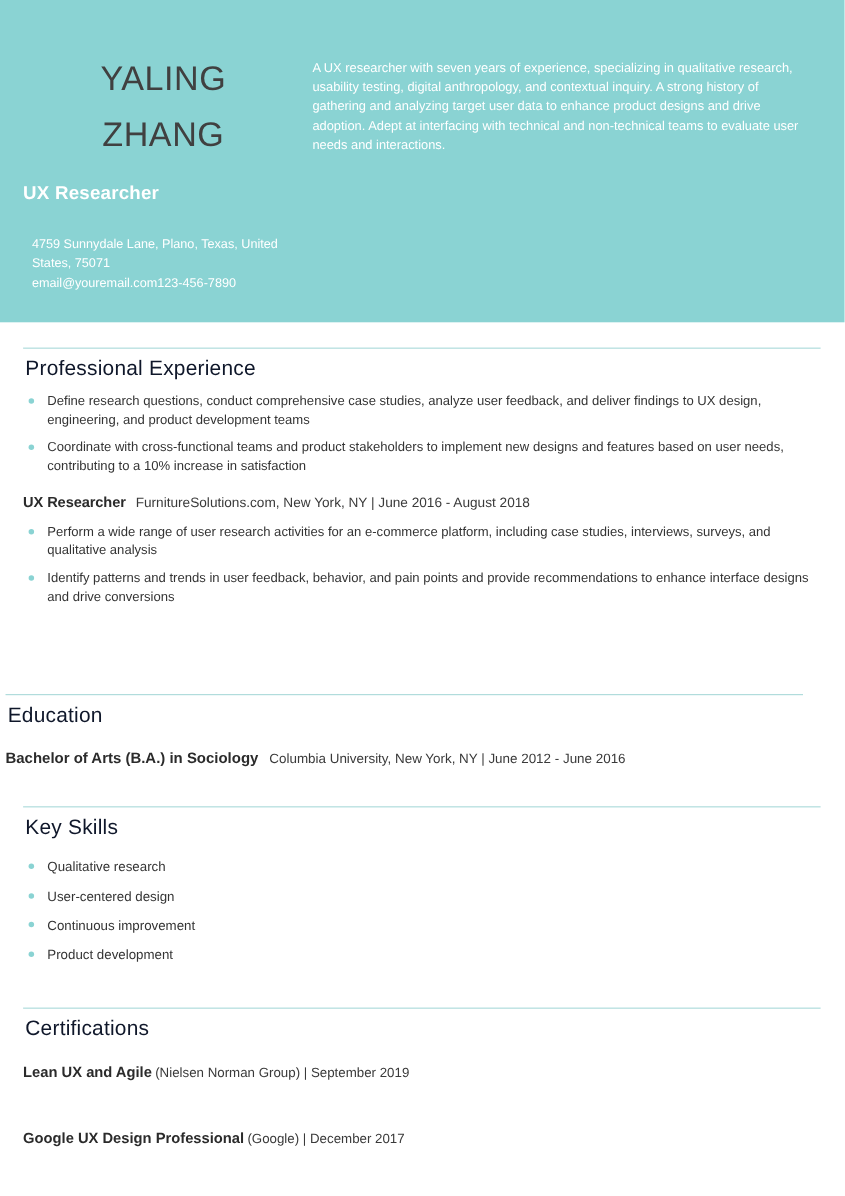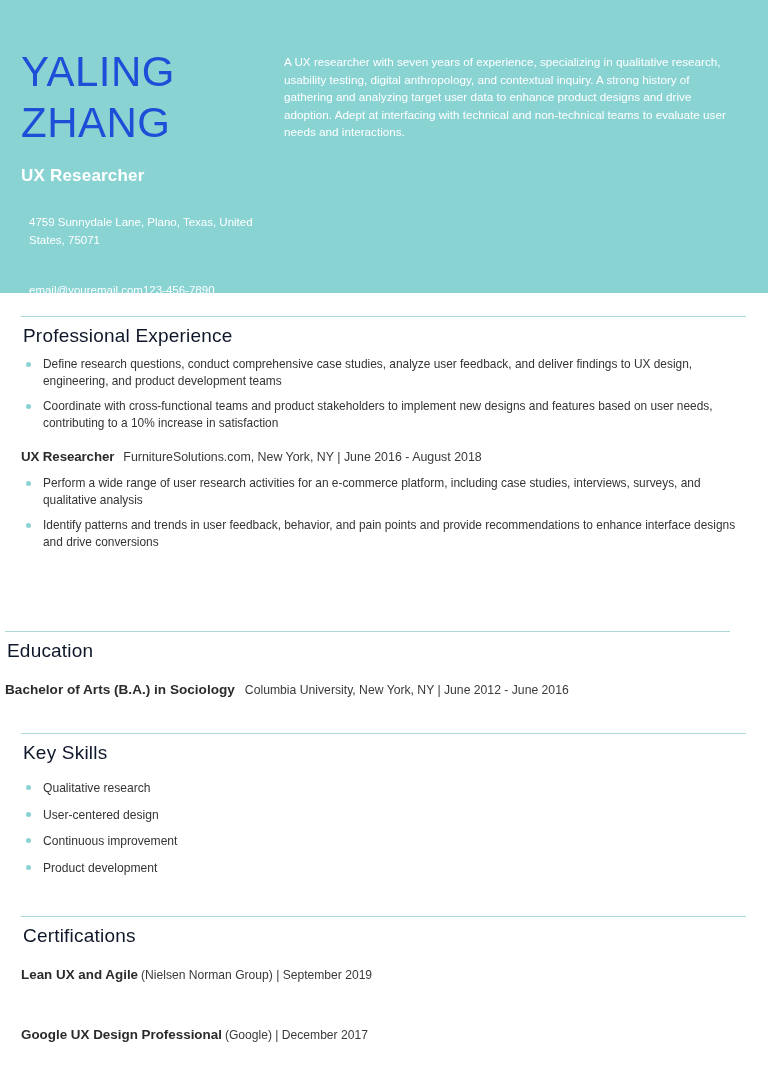--- a/index.html
+++ b/index.html
@@ -35,26 +35,27 @@
   }
 
   .header-left {
     position: absolute;
     left: 21px;
     top: 46px;
     width: 255px;
   }
 
   .name {
-    font-size: 42px;
+    font-size: 31px;
     line-height: 51px;
     font-weight: 300;
     letter-spacing: 0.5px;
-    color: #1d4ed8;
+    color: #404040;
     text-transform: uppercase;
+    text-align: center;
   }
 
   .job-title {
     margin-top: 18px;
     font-size: 17px;
     font-weight: 600;
     letter-spacing: 0.2px;
     color: #ffffff;
   }
 
@@ -65,21 +66,20 @@
     width: 245px;
     font-size: 11.5px;
     line-height: 18px;
     color: #ffffff;
   }
 
   .contact .line { display: block; }
 
   .contact .inline-pair {
     display: block;
-    margin-top: 32px;
   }
 
   .header-right {
     position: absolute;
     left: 284px;
     top: 53px;
     width: 446px;
     font-size: 11.7px;
     line-height: 17.6px;
     color: #ffffff;

